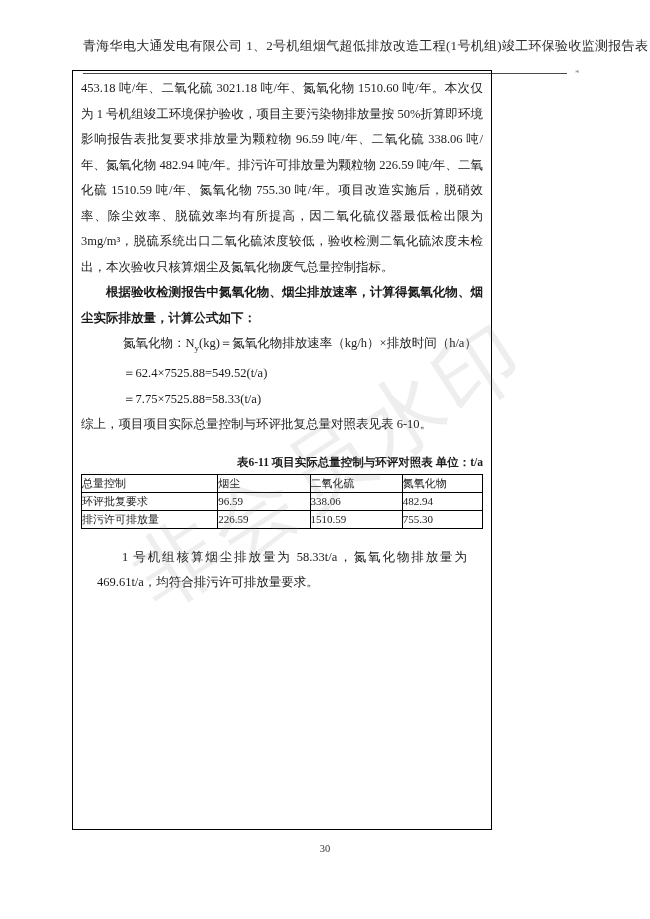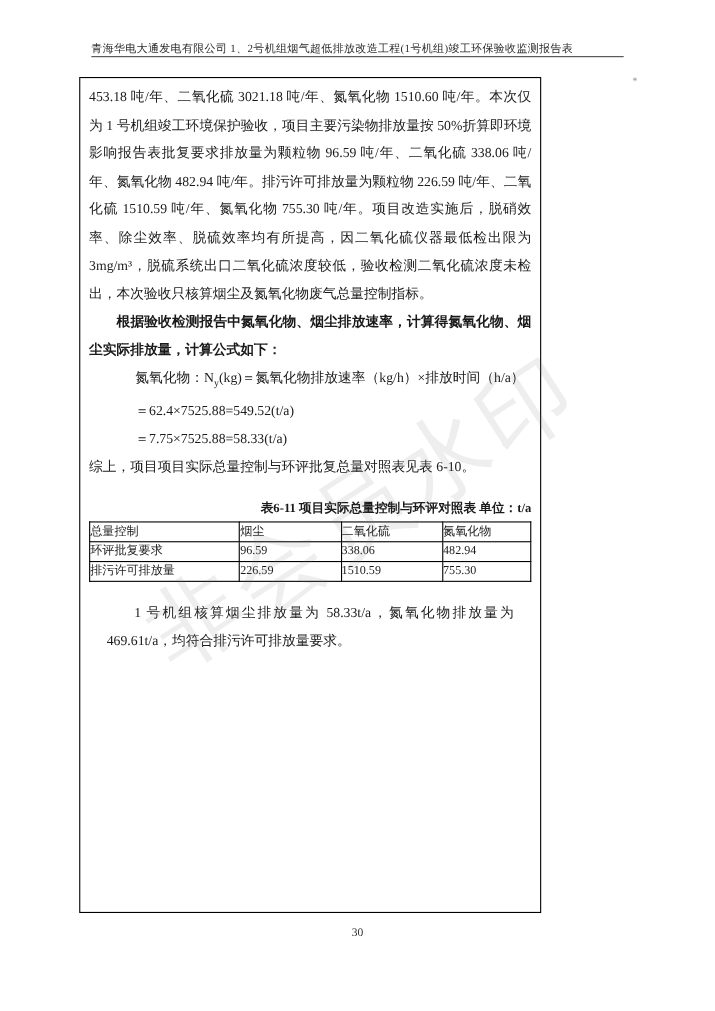--- a/index.html
+++ b/index.html
@@ -7,24 +7,24 @@
     position:relative;
     width:650px;height:919px;
     background:#ffffff;
     font-family:"Liberation Serif","DejaVu Serif",serif;
     color:#1a1a1a;
     overflow:hidden;
   }
   .header{
     position:absolute;
     left:83px;top:37px;width:484px;
-    font-size:10px;
+    font-size:13px;
     letter-spacing:0.3px;
     color:#2b2b2b;
-    padding-bottom:0;
+    padding-bottom:18px;
     border-bottom:1.5px solid #4a4a4a;
     white-space:nowrap;
   }
   .doc-box{
     position:absolute;
     left:72px;top:70px;
     width:420px;height:760px;
     border:1.5px solid #000;
     box-sizing:border-box;
     padding:5px 8px 0 8px;

